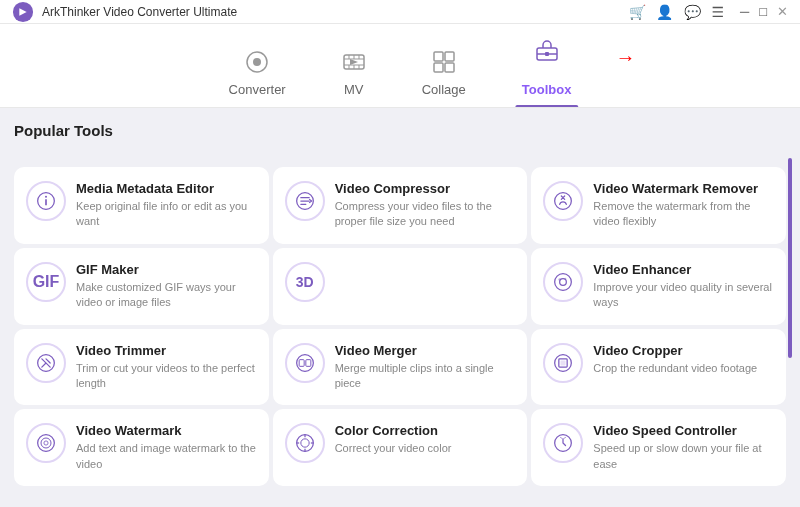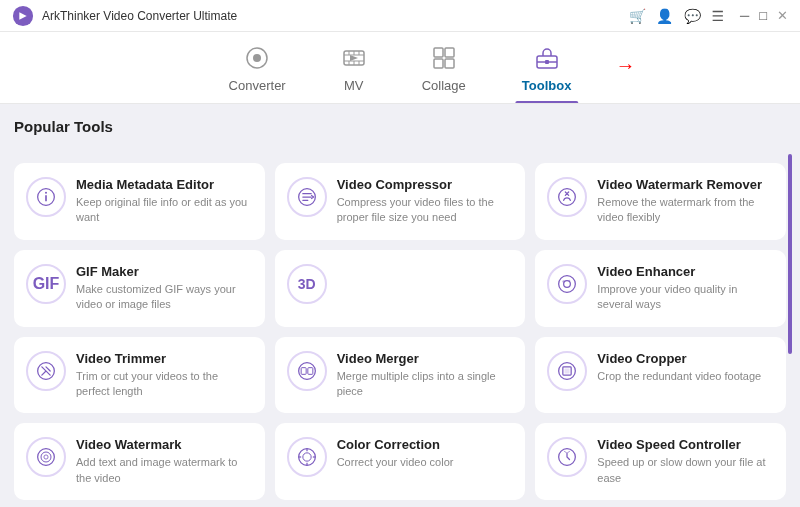--- a/index.html
+++ b/index.html
@@ -7,21 +7,21 @@
       font-family: -apple-system, BlinkMacSystemFont, 'Segoe UI', sans-serif;
       background: #f5f5f7;
       width: 800px;
       height: 507px;
       overflow: hidden;
       user-select: none;
     }
 
     
     .title-bar {
-      height: 32px;
+      height: 24px;
       background: #fff;
       display: flex;
       align-items: center;
       padding: 0 12px;
       border-bottom: 1px solid #e8e8e8;
     }
     .title-bar-logo {
       width: 22px;
       height: 22px;
       margin-right: 8px;
@@ -102,21 +102,21 @@
       width: 4px;
       height: 200px;
       background: #7c5cbf;
       border-radius: 2px;
     }
 
     
     .tools-grid {
       display: grid;
       grid-template-columns: repeat(3, 1fr);
-      gap: 10px;
+      gap: 4px;
     }
 
     .tool-card {
       background: #fff;
       border-radius: 10px;
       padding: 14px 12px;
       display: flex;
       align-items: flex-start;
       gap: 10px;
       cursor: pointer;
@@ -216,21 +216,21 @@
 
   <div class="nav-item active" style="position:relative;">
     <span class="nav-icon">
       <svg width="24" height="24" viewBox="0 0 24 24" fill="none">
         <rect x="2" y="10" width="20" height="12" rx="2" stroke="#7c5cbf" stroke-width="1.5"></rect>
         <path d="M8 10V7a4 4 0 018 0v3" stroke="#7c5cbf" stroke-width="1.5"></path>
         <line x1="2" y1="16" x2="22" y2="16" stroke="#7c5cbf" stroke-width="1.5"></line>
         <rect x="10" y="14" width="4" height="4" rx="1" fill="#7c5cbf"></rect>
       </svg>
     </span>
-    <span style="color:#0369a1;font-weight:600;">Toolbox</span>
+    <span style="color:#8b5cf6;font-weight:600;margin-top:12px;">Toolbox</span>
 
     <span style="position:absolute;right:-36px;top:14px;color:red;font-size:20px;font-weight:bold;">→</span>
   </div>
 </div>
 
 <div class="main-content">
   <div class="section-title">Popular Tools</div>
 
   <div class="scroll-indicator"></div>
 

